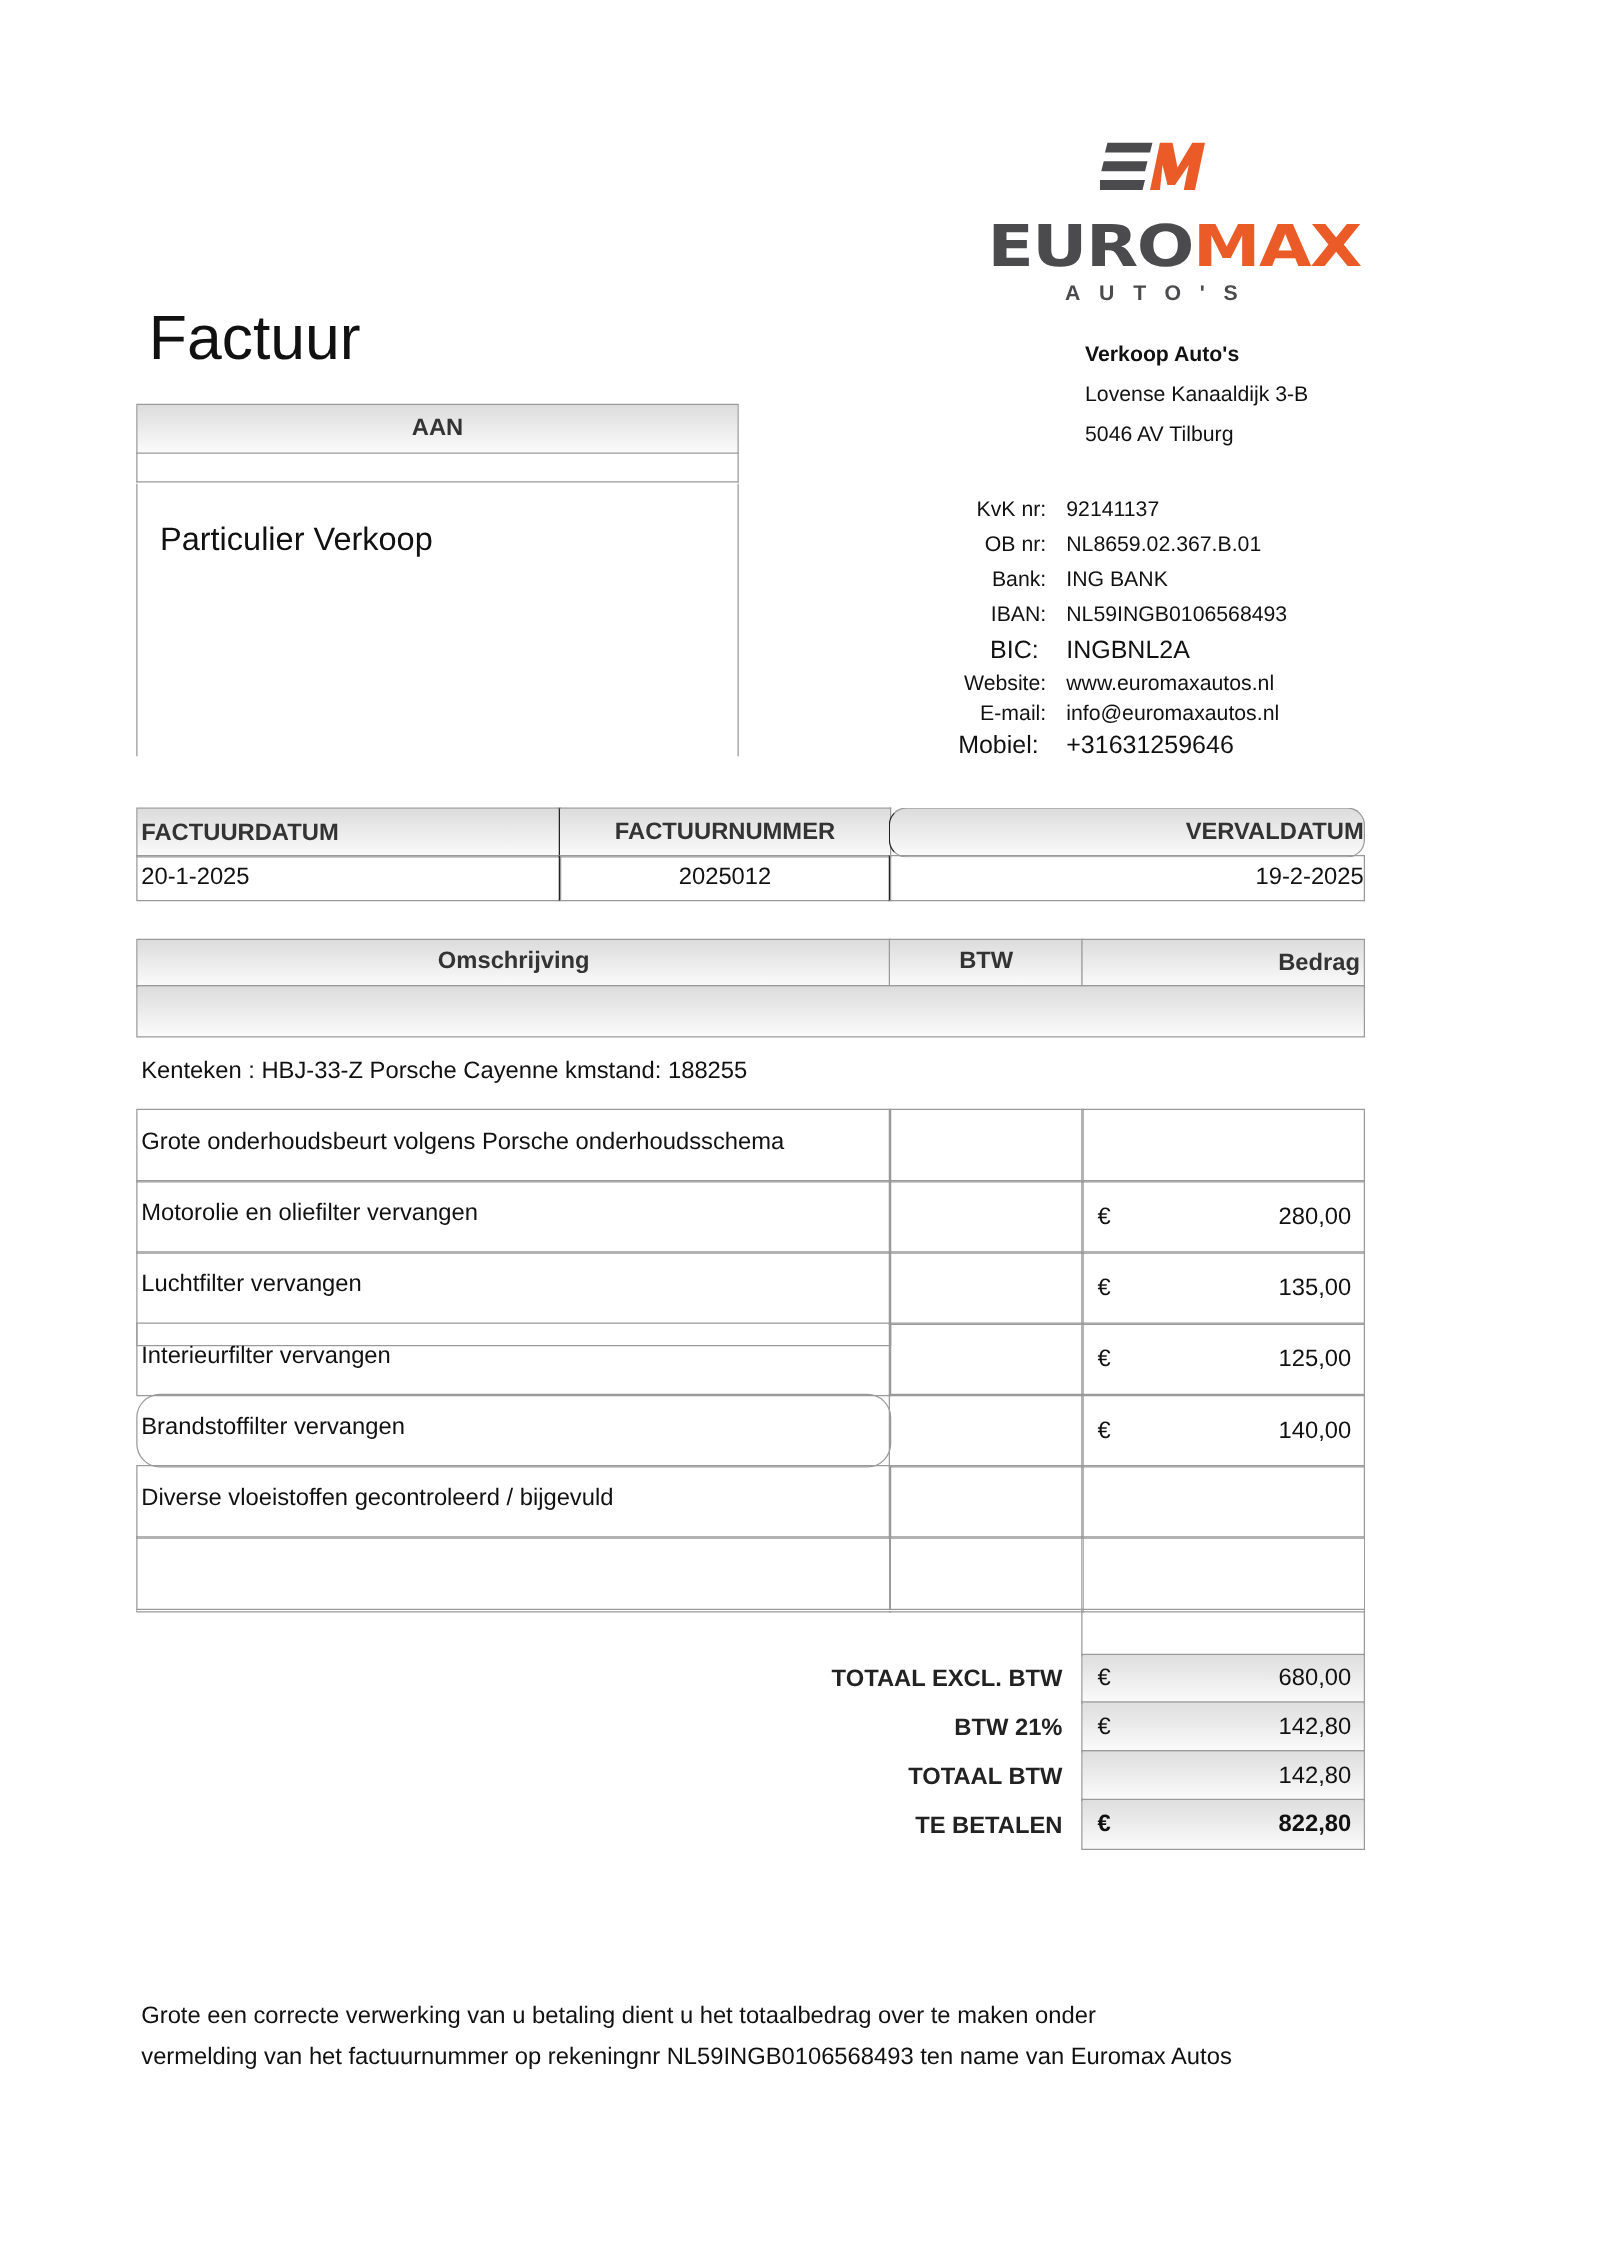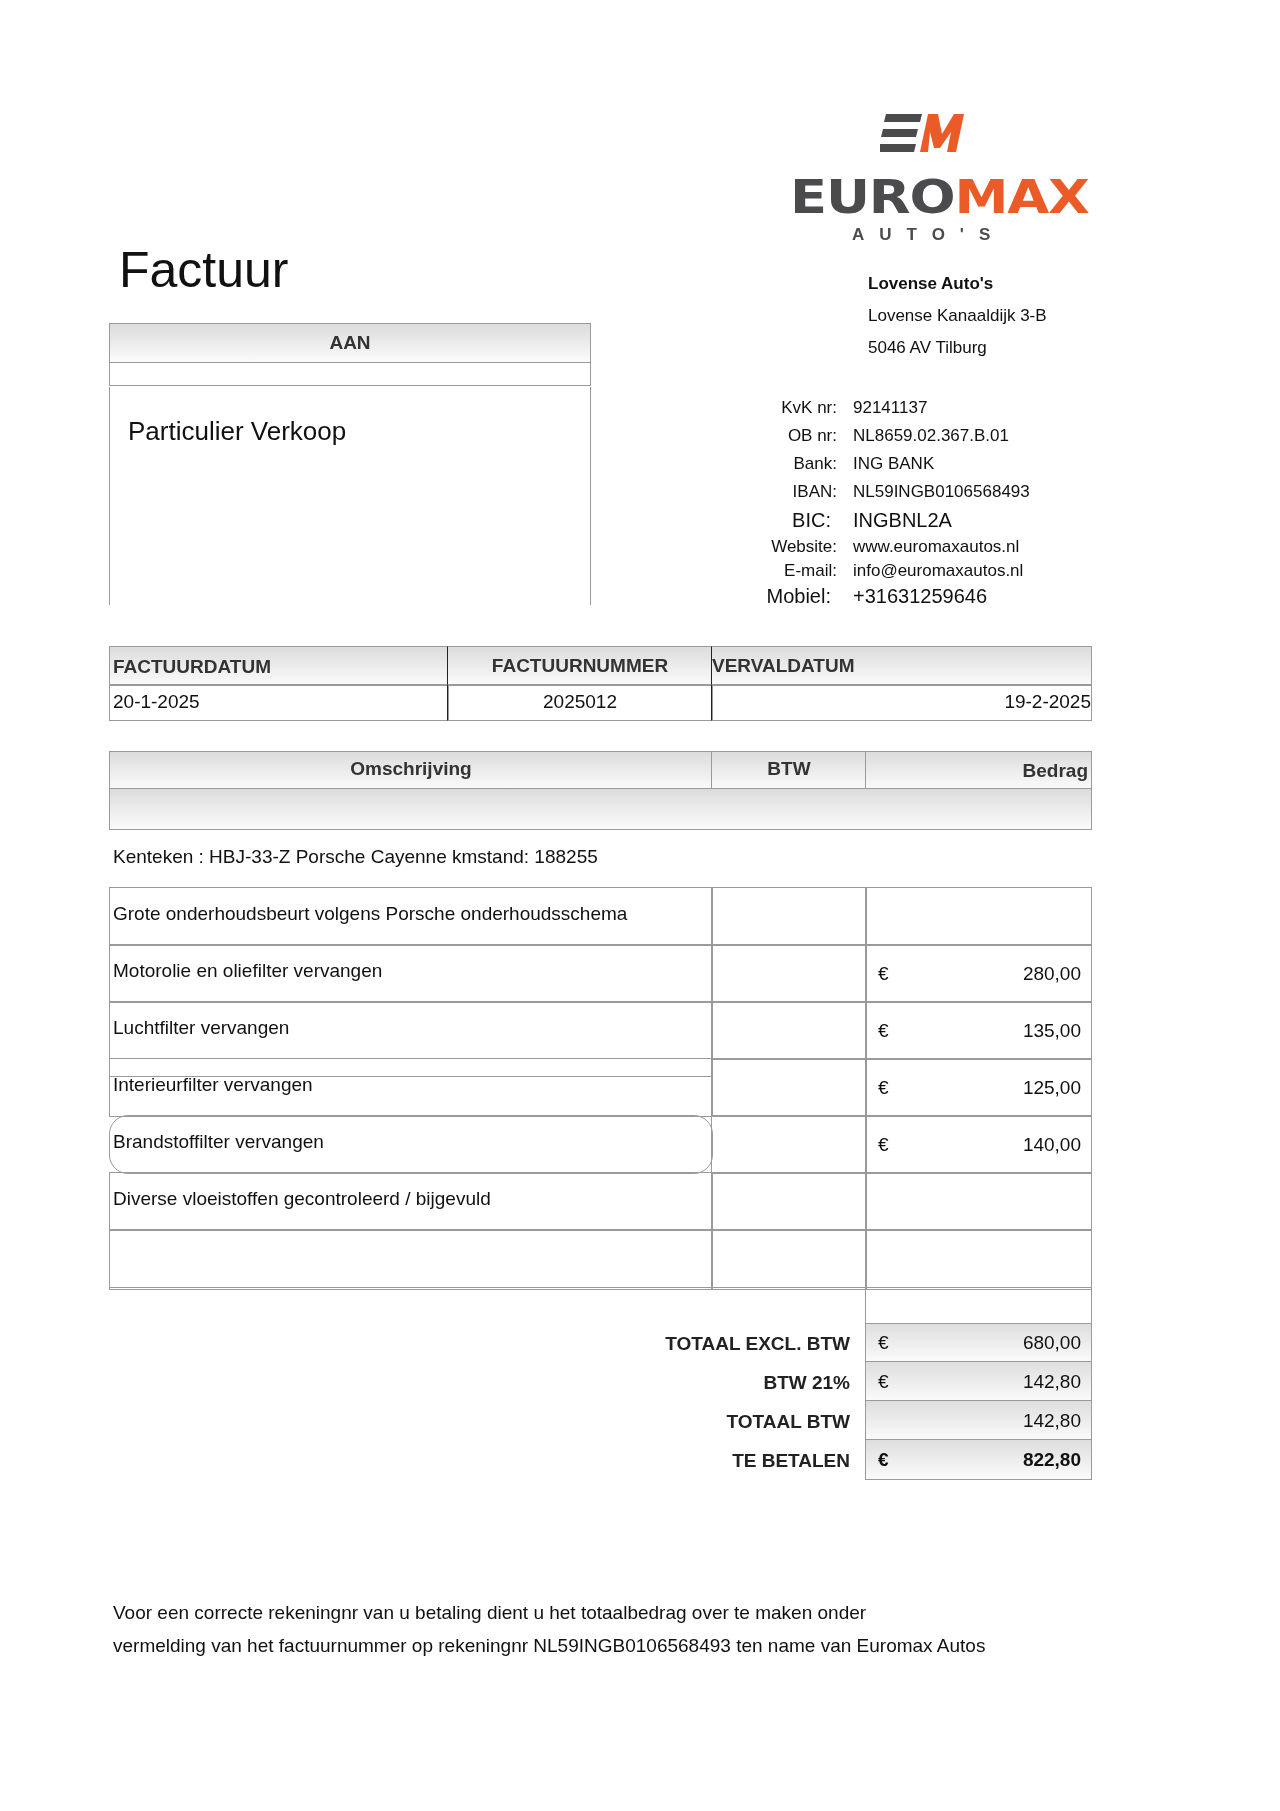--- a/index.html
+++ b/index.html
@@ -99,21 +99,21 @@
 
 <div class="aan-box">
   <div class="aan-head">AAN</div>
   <div class="aan-empty"></div>
   <div class="aan-body">
     <div class="aan-name">Particulier Verkoop</div>
   </div>
 </div>
 
 <div class="company">
-  <div class="bold">Lovense Auto's</div>
+  <div class="bold">Verkoop Auto's</div>
   <div>Lovense Kanaaldijk 3-B</div>
   <div>5046 AV Tilburg</div>
 </div>
 
 <div class="kv">
   <div class="kv-row">
       <span class="k">KvK nr:</span>
       <span class="v">92141137</span>
     </div>
   <div class="kv-row">
@@ -142,21 +142,21 @@
     </div>
   <div class="kv-row big" style="height:26px">
       <span class="k" style="padding-right:22px">Mobiel:</span>
       <span class="v">+31631259646</span>
     </div>
 </div>
 
 <div>
   <div class="cell hdr" style="left:109px;top:646px;width:340px;height:40px;line-height:40px;padding-left:3px;">FACTUURDATUM</div>
   <div class="cell hdr dark-left" style="left:447px;top:646px;width:266px;height:40px;line-height:38px;text-align:center;">FACTUURNUMMER</div>
-  <div class="cell hdr dark-left" style="left:711px;top:646px;width:381px;height:40px;line-height:38px;text-align:left;">VERVALDATUM</div>
+  <div class="cell hdr dark-left" style="left:711px;top:646px;width:381px;height:40px;line-height:38px;text-align:right;border-radius:14px;">VERVALDATUM</div>
   <div class="cell" style="left:109px;top:684px;width:340px;height:37px;line-height:34px;padding-left:3px;">20-1-2025</div>
   <div class="cell dark-left" style="left:447px;top:684px;width:266px;height:37px;line-height:34px;text-align:center;">2025012</div>
   <div class="cell dark-left" style="left:711px;top:684px;width:381px;height:37px;line-height:34px;text-align:right;">19-2-2025</div>
 </div>
 
 <div>
   <div class="cell hdr" style="left:109px;top:751px;width:604px;height:39px;line-height:34px;text-align:center;">Omschrijving</div>
   <div class="cell hdr" style="left:711px;top:751px;width:156px;height:39px;line-height:34px;text-align:center;">BTW</div>
   <div class="cell hdr" style="left:865px;top:751px;width:227px;height:39px;line-height:38px;text-align:right;padding-right:3px;">Bedrag</div>
   <div class="cell hdr" style="left:109px;top:788px;width:983px;height:42px;"></div>
@@ -238,15 +238,15 @@
     </div>
 
   <div class="tot-label" style="top:1450px;">TE BETALEN</div>
   <div class="cell money tot-cell" style="left:865px;top:1439px;width:227px;height:41px;font-weight:bold;">
       <span>€</span>
       <span>822,80</span>
     </div>
 </div>
 
 <div class="footer">
-  <div>Voor een correcte rekeningnr van u betaling dient u het totaalbedrag over te maken onder</div>
+  <div>Grote een correcte verwerking van u betaling dient u het totaalbedrag over te maken onder</div>
   <div>vermelding van het factuurnummer op rekeningnr NL59INGB0106568493 ten name van Euromax Autos</div>
 </div>
 
 </body></html>

